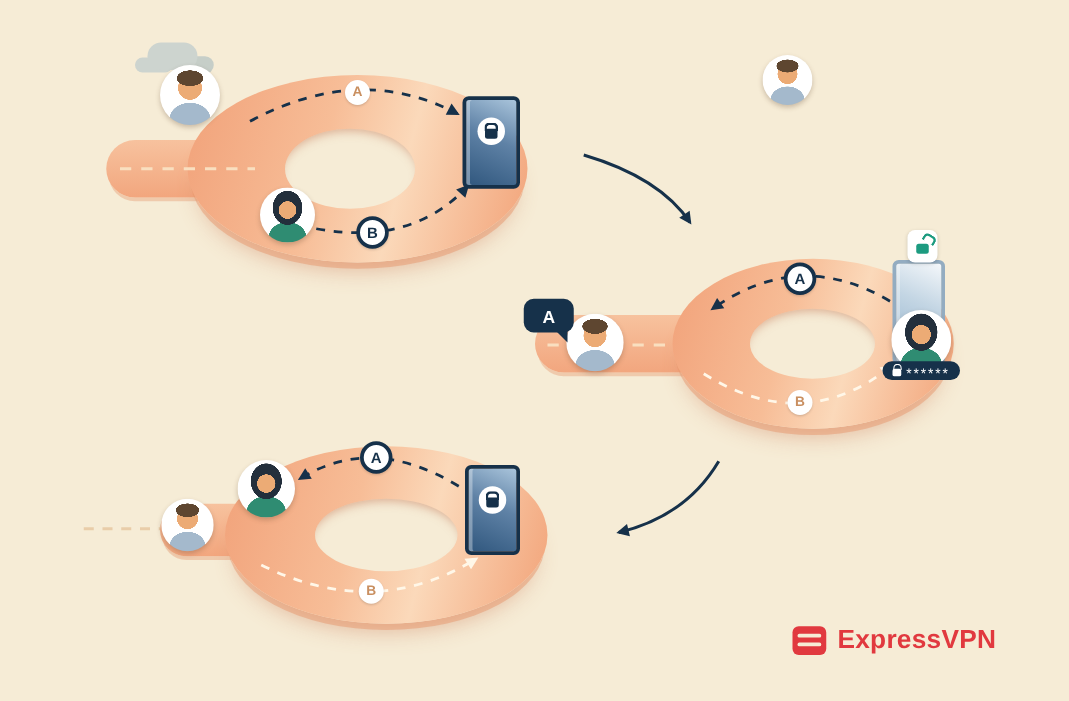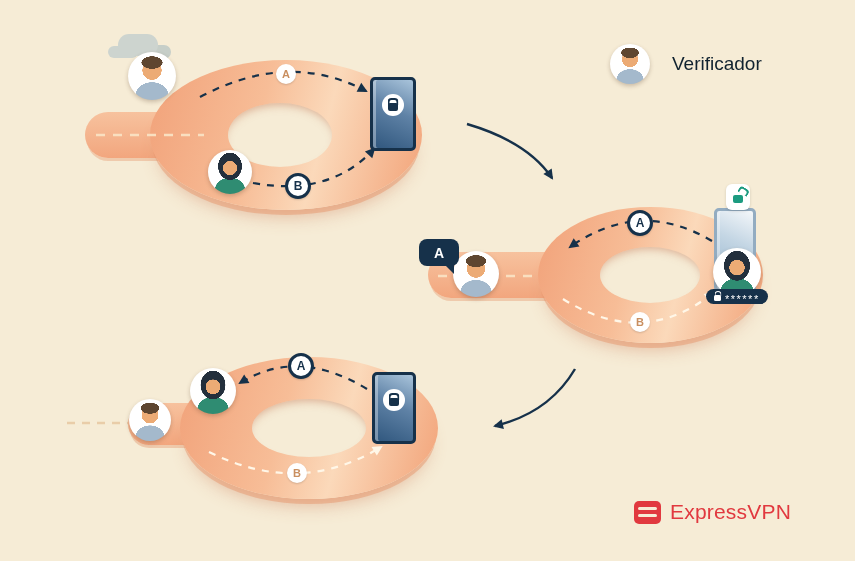--- a/index.html
+++ b/index.html
@@ -72,21 +72,21 @@
   .legend-row{display:flex;align-items:center;gap:22px;height:40px;margin-bottom:9px}
   .legend .avatar{position:relative;width:40px;height:40px}
   .legend-label{font-size:19px;color:#10222F}
 
   .logo{position:absolute;left:634px;top:500px;z-index:6;display:flex;align-items:center;gap:9px}
   .vpn-icon{position:relative;width:27px;height:23px;background:#E1393F;border-radius:5px}
   .vpn-icon::before,.vpn-icon::after{content:"";position:absolute;left:4px;width:19px;height:3px;
     background:#F6ECD6;border-radius:2px}
   .vpn-icon::before{top:6px}
   .vpn-icon::after{top:13px}
-  .logo-text{font-size:21px;font-weight:normal;color:#E1393F;letter-spacing:.2px}
+  .logo-text{font-size:21px;font-weight:bold;color:#E1393F;letter-spacing:.2px}
 </style>
 </head>
 <body>
 
 <div class="canvas">
 
   <svg class="overlay" width="855" height="561" viewBox="0 0 855 561">
     <defs>
       <marker id="ahd" markerUnits="userSpaceOnUse" markerWidth="12" markerHeight="12" refX="9" refY="6" orient="auto">
         <path d="M1 1 L11 6 L1 11 Z" fill="#16314A"></path>
@@ -151,21 +151,20 @@
     </span>
   </div>
   <div class="avatar verifier" style="left:129px;top:399px;width:42px;height:42px"></div>
   <div class="avatar prover" style="left:190px;top:368px;width:46px;height:46px"></div>
   <div class="badge dark" style="left:288px;top:353px;width:26px;height:26px">A</div>
   <div class="badge plain" style="left:287px;top:463px;width:20px;height:20px">B</div>
 
   <div class="legend">
     <div class="legend-row">
       <div class="avatar verifier"></div>
-      <span class="legend-label">Verificador</span>
     </div>
   </div>
 
   <div class="logo">
     <span class="vpn-icon"></span>
     <span class="logo-text">ExpressVPN</span>
   </div>
 
 </div>
 

